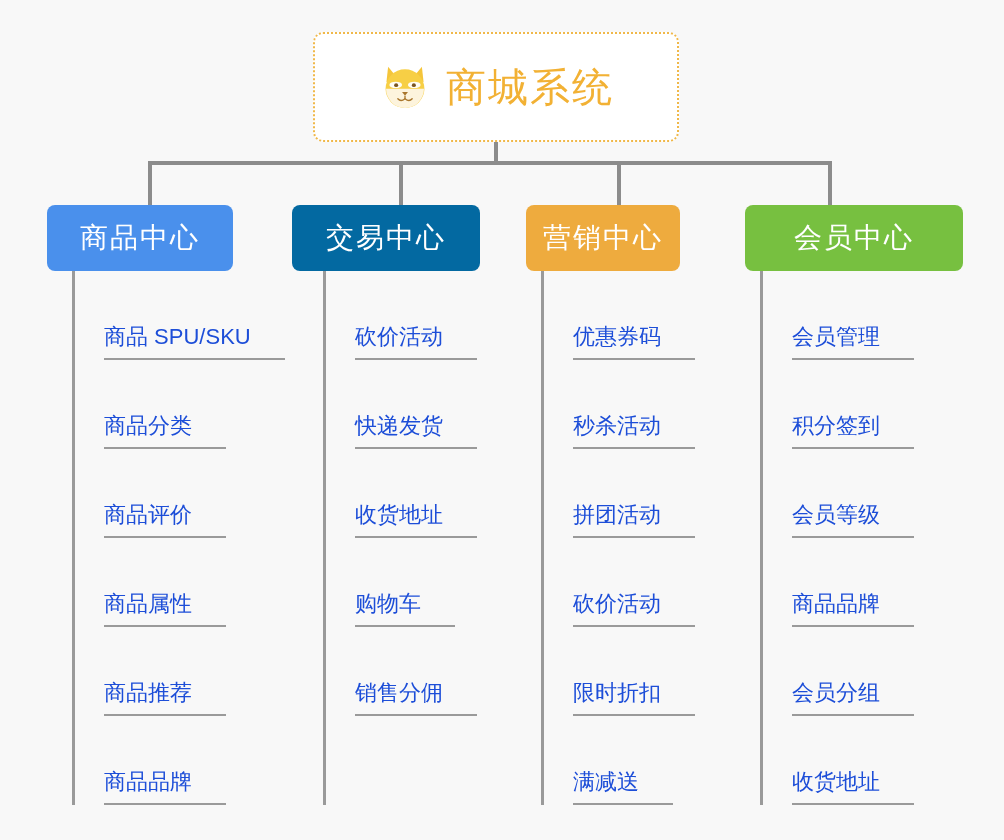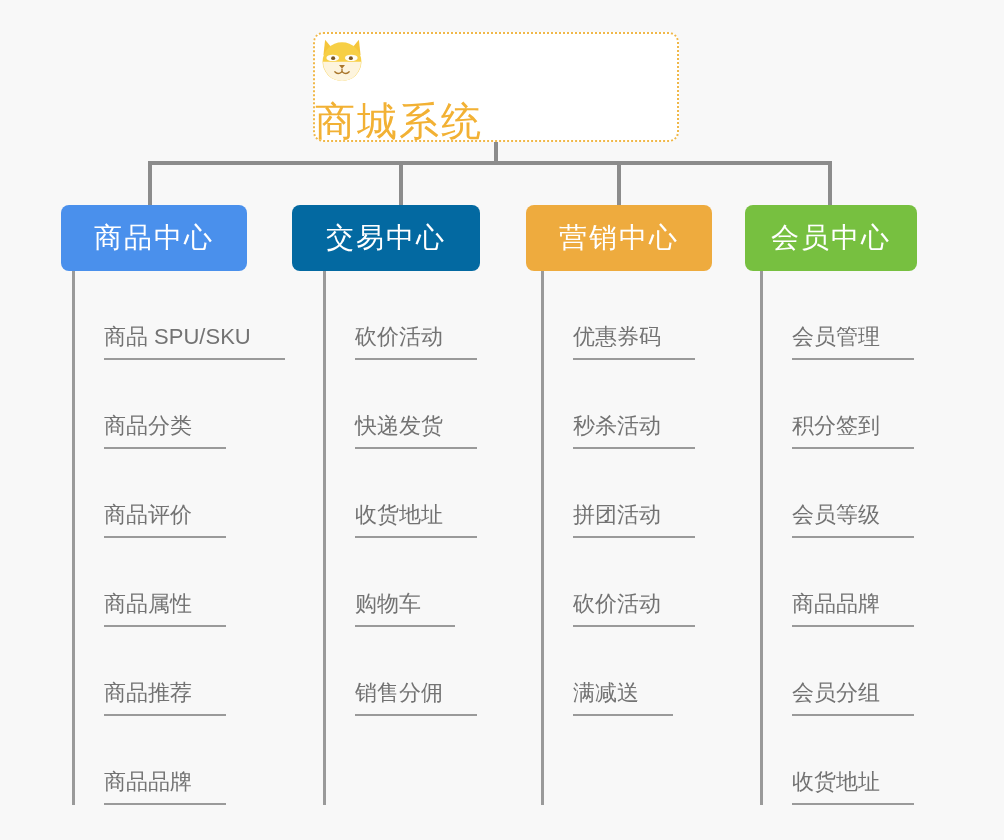--- a/index.html
+++ b/index.html
@@ -28,24 +28,23 @@
   .root-node {
     position: absolute;
     left: 313px;
     top: 32px;
     width: 366px;
     height: 110px;
     background: #ffffff;
     border: 2px dotted #f0b849;
     border-radius: 10px;
     display: flex;
-    align-items: flex-start;
+    align-items: center;
     justify-content: center;
     gap: 14px;
-    flex-direction: column;
   }
   .root-emoji {
     width: 54px;
     height: 54px;
     flex: 0 0 auto;
     display: block;
   }
   .root-title {
     font-size: 40px;
     color: #f2b134;
@@ -109,21 +108,21 @@
   }
   .sub-item {
     position: relative;
     height: 89px;
     display: flex;
     align-items: flex-end;
     padding-left: 32px;
   }
   .sub-text {
     font-size: 22px;
-    color: #737373;
+    color: #1d4ed8;
     line-height: 1;
     white-space: nowrap;
     padding-bottom: 10px;
     border-bottom: 2px solid #9a9a9a;
     padding-right: 34px;
     display: inline-block;
   }
 </style>
 </head>
 <body>
@@ -148,30 +147,30 @@
     <span class="root-title">商城系统</span>
   </div>
 
   <div class="conn conn-stem"></div>
   <div class="conn conn-bus"></div>
   <div class="conn conn-drop" style="left:148px"></div>
   <div class="conn conn-drop" style="left:399px"></div>
   <div class="conn conn-drop" style="left:617px"></div>
   <div class="conn conn-drop" style="left:828px"></div>
 
-  <div class="cat-box" style="left:61px;width:186px;background:#4a90ec">
+  <div class="cat-box" style="left:47px;width:186px;background:#4a90ec">
     <span class="cat-label">商品中心</span>
   </div>
   <div class="cat-box" style="left:292px;width:188px;background:#0369a1">
     <span class="cat-label">交易中心</span>
   </div>
-  <div class="cat-box" style="left:526px;width:186px;background:#eeab3e">
+  <div class="cat-box" style="left:526px;width:154px;background:#eeab3e">
     <span class="cat-label">营销中心</span>
   </div>
-  <div class="cat-box" style="left:745px;width:172px;background:#77c040">
+  <div class="cat-box" style="left:745px;width:218px;background:#77c040">
     <span class="cat-label">会员中心</span>
   </div>
 
   <div class="column" style="left:72px;width:230px">
     <div class="spine" style="height:534px"></div>
     <div class="sub-item">
         <span class="sub-text">商品 SPU/SKU</span>
       </div>
     <div class="sub-item">
         <span class="sub-text">商品分类</span>
@@ -217,20 +216,23 @@
     <div class="sub-item">
         <span class="sub-text">秒杀活动</span>
       </div>
     <div class="sub-item">
         <span class="sub-text">拼团活动</span>
       </div>
     <div class="sub-item">
         <span class="sub-text">砍价活动</span>
       </div>
     <div class="sub-item">
+        <span class="sub-text">限时折扣</span>
+      </div>
+    <div class="sub-item">
         <span class="sub-text">满减送</span>
       </div>
   </div>
 
   <div class="column" style="left:760px;width:230px">
     <div class="spine" style="height:534px"></div>
     <div class="sub-item">
         <span class="sub-text">会员管理</span>
       </div>
     <div class="sub-item">

